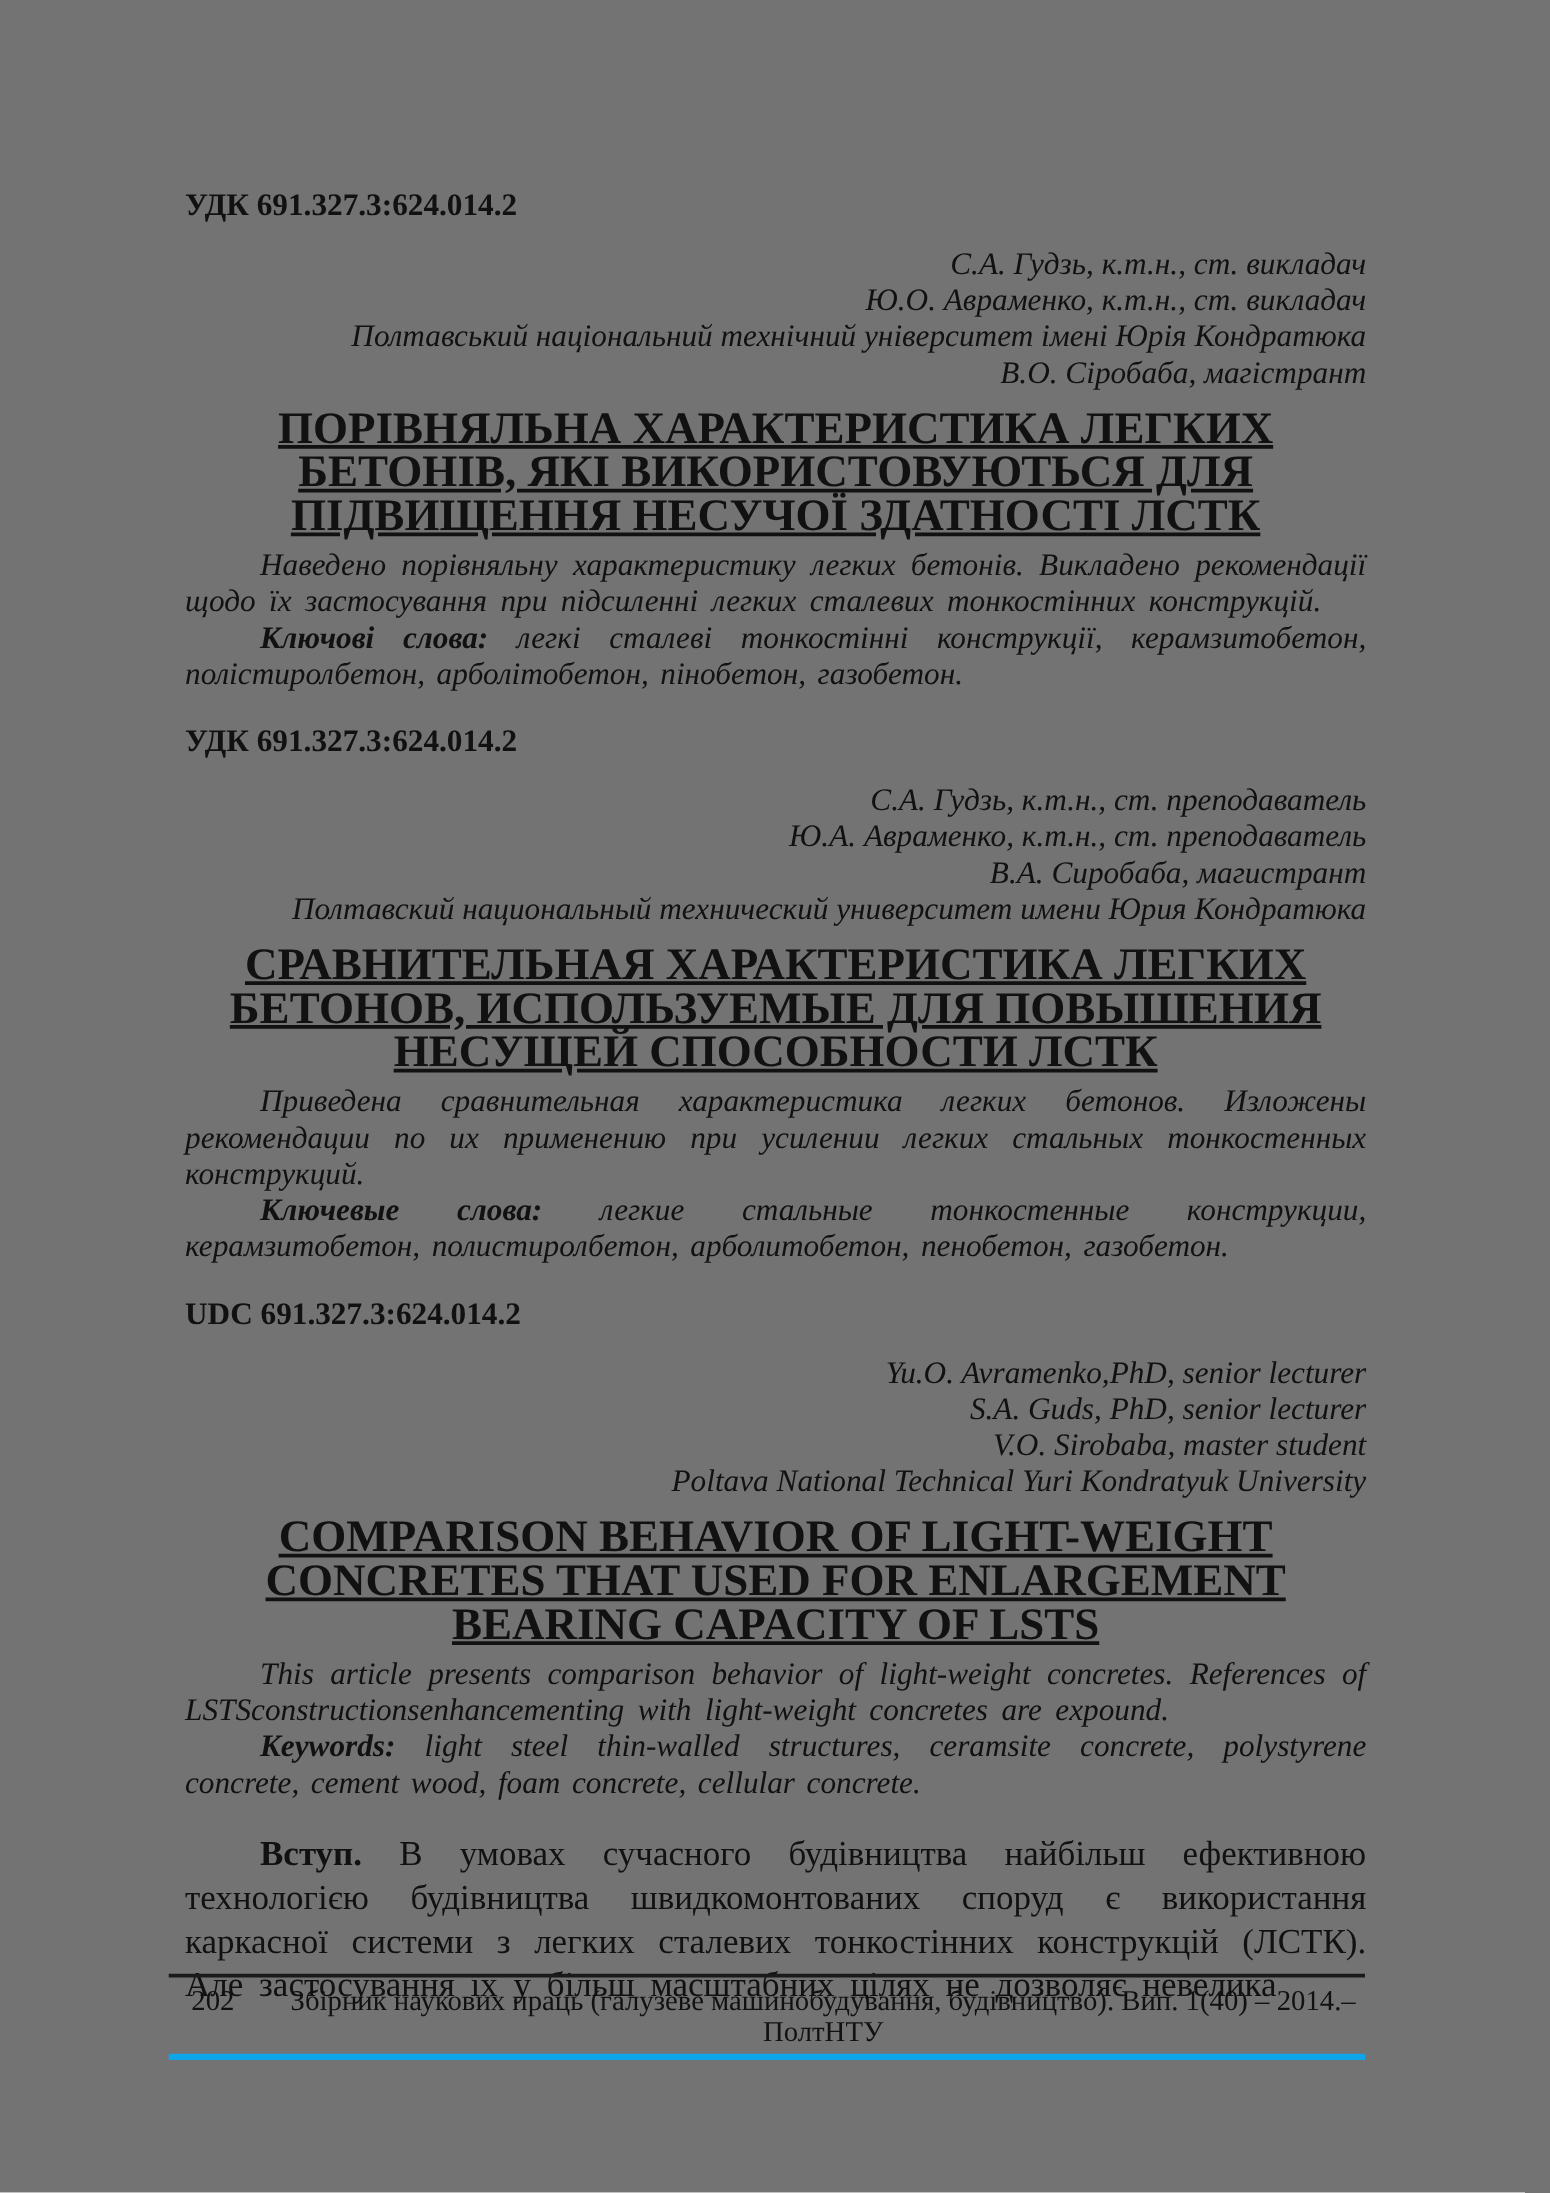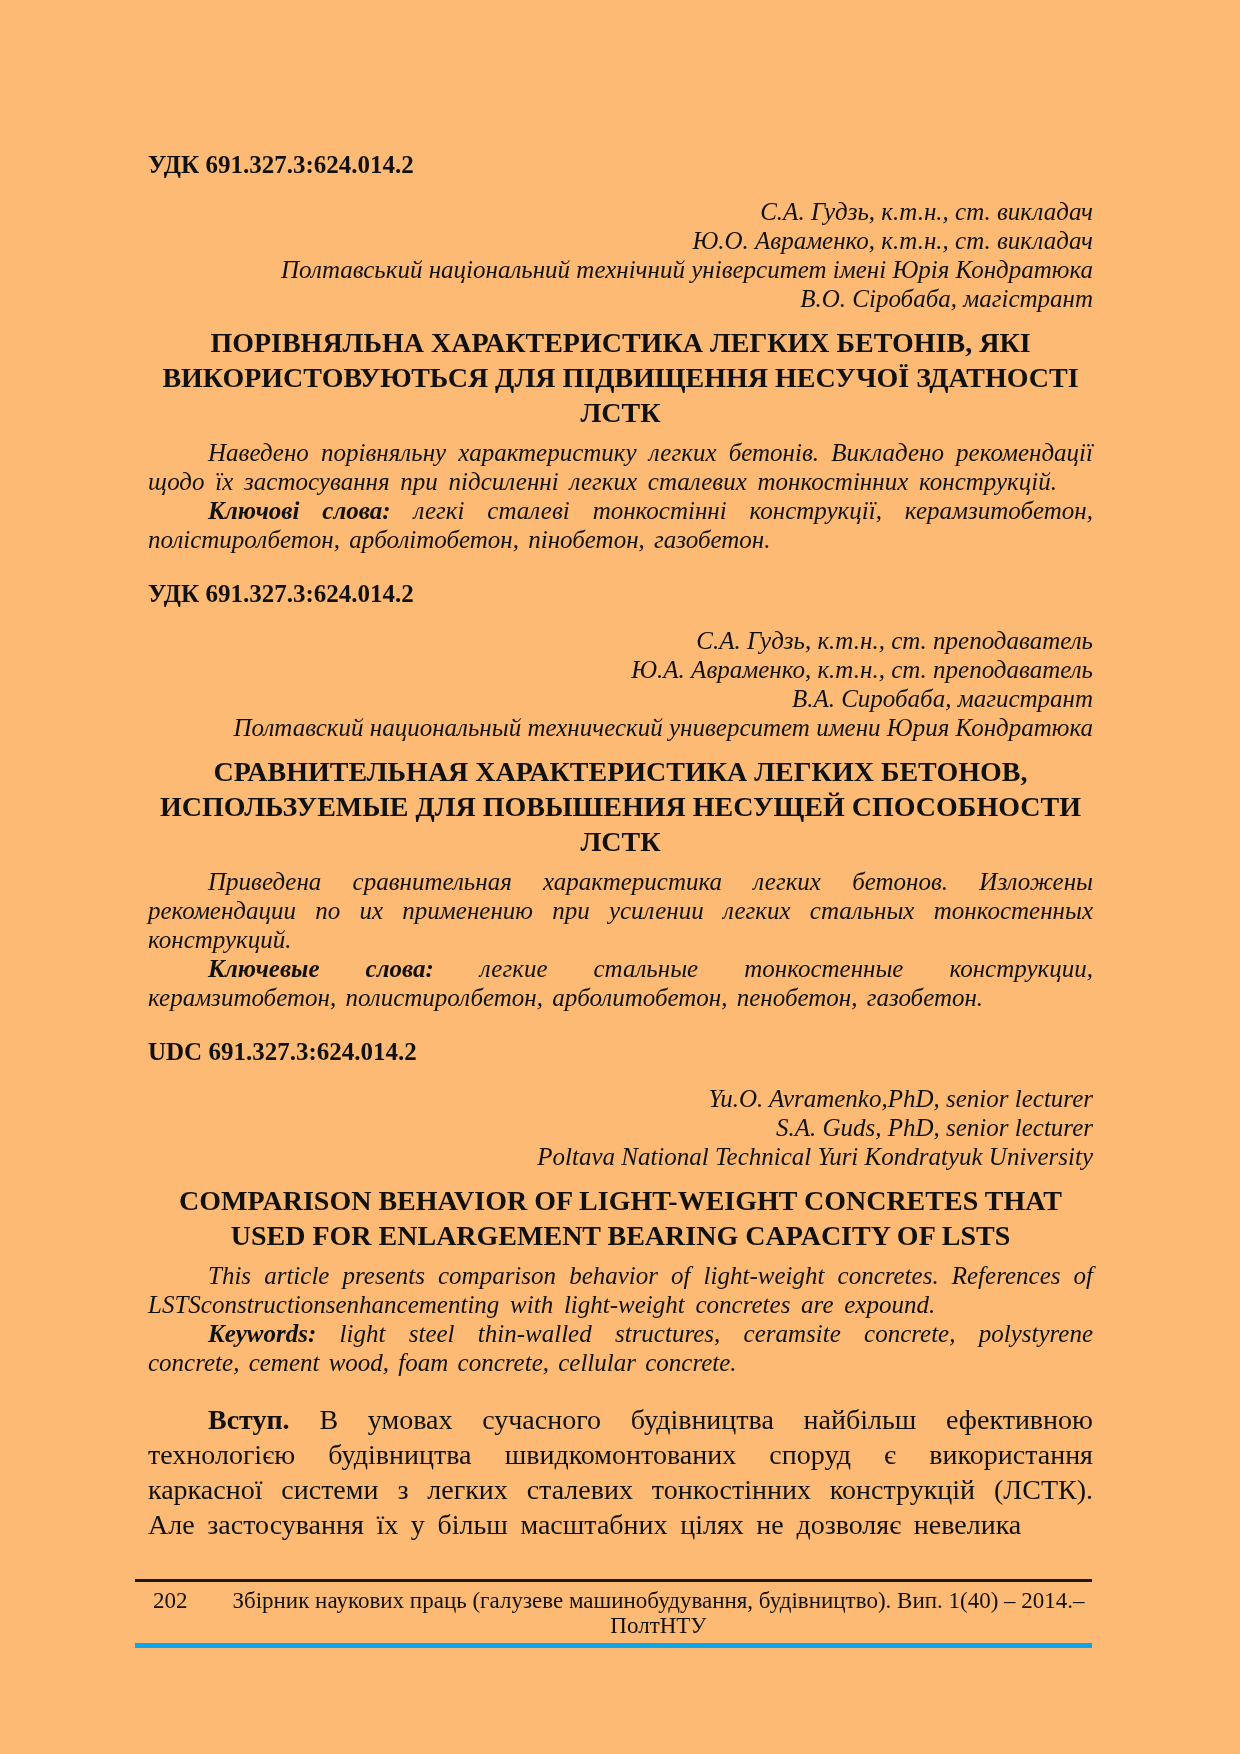--- a/index.html
+++ b/index.html
@@ -4,21 +4,21 @@
 <style>
   html, body {
     margin: 0;
     padding: 0;
     background: #ffffff;
   }
   .page {
     position: relative;
     width: 1240px;
     height: 1754px;
-    background: #fdba74;
+    background: #737373;
     color: #111111;
     font-family: "Liberation Serif", "DejaVu Serif", serif;
     overflow: hidden;
   }
   .content {
     position: absolute;
     left: 148px;
     top: 150px;
     width: 945px;
   }
@@ -31,24 +31,25 @@
   .byline {
     margin-top: 17px;
     font-style: italic;
     font-size: 25px;
     line-height: 29px;
     text-align: right;
   }
   .byline .line { white-space: nowrap; }
   .art-title {
     margin: 12px 0 0 0;
-    font-size: 28px;
+    font-size: 36px;
     font-weight: 700;
     line-height: 35px;
     text-align: center;
+    text-decoration: underline;
   }
   .abstract {
     margin: 8px 0 0 0;
     font-style: italic;
     font-size: 25px;
     line-height: 29px;
     text-align: justify;
     text-indent: 60px;
     word-spacing: 0.18em;
   }
@@ -125,20 +126,21 @@
       <h1 class="art-title">СРАВНИТЕЛЬНАЯ ХАРАКТЕРИСТИКА ЛЕГКИХ БЕТОНОВ, ИСПОЛЬЗУЕМЫЕ ДЛЯ ПОВЫШЕНИЯ НЕСУЩЕЙ СПОСОБНОСТИ ЛСТК</h1>
       <p class="abstract">Приведена сравнительная характеристика легких бетонов. Изложены рекомендации по их применению при усилении легких стальных тонкостенных конструкций.</p>
       <p class="keywords"><span class="kw-label">Ключевые слова:</span> <span>легкие стальные тонкостенные конструкции, керамзитобетон, полистиролбетон, арболитобетон, пенобетон, газобетон.</span></p>
     </section>
 
     <section class="section">
       <p class="udc">UDC 691.327.3:624.014.2</p>
       <div class="byline">
         <div class="line">Yu.O. Avramenko,PhD, senior lecturer</div>
         <div class="line">S.A. Guds, PhD, senior lecturer</div>
+        <div class="line">V.O. Sirobaba, master student</div>
         <div class="line">Poltava National Technical Yuri Kondratyuk University</div>
       </div>
       <h1 class="art-title">COMPARISON BEHAVIOR OF LIGHT-WEIGHT CONCRETES THAT USED FOR ENLARGEMENT BEARING CAPACITY OF LSTS</h1>
       <p class="abstract">This article presents comparison behavior of light-weight concretes. References of LSTSconstructionsenhancementing with light-weight concretes are expound.</p>
       <p class="keywords"><span class="kw-label">Keywords:</span> <span>light steel thin-walled structures, ceramsite concrete, polystyrene concrete, cement wood, foam concrete, cellular concrete.</span></p>
     </section>
 
     <p class="intro"><span class="intro-lead">Вступ.</span> <span>В умовах сучасного будівництва найбільш ефективною технологією будівництва швидкомонтованих споруд є використання каркасної системи з легких сталевих тонкостінних конструкцій (ЛСТК). Але застосування їх у більш масштабних цілях не дозволяє невелика</span></p>
 
   </div>

